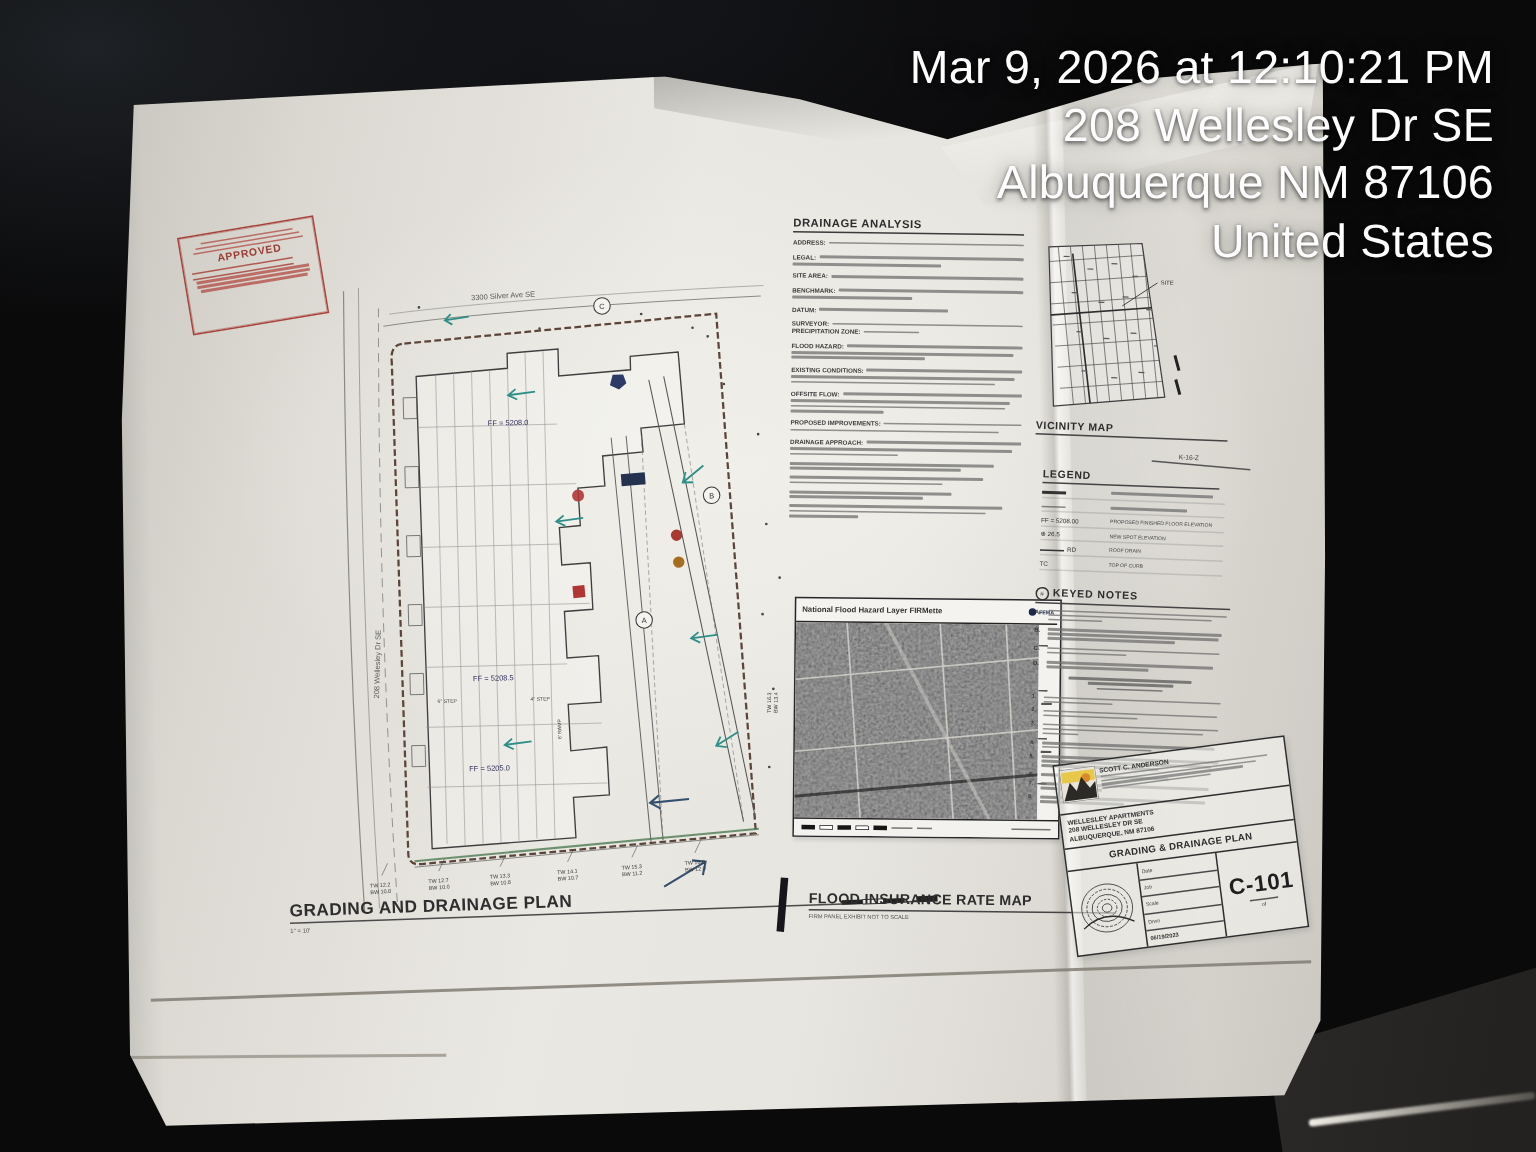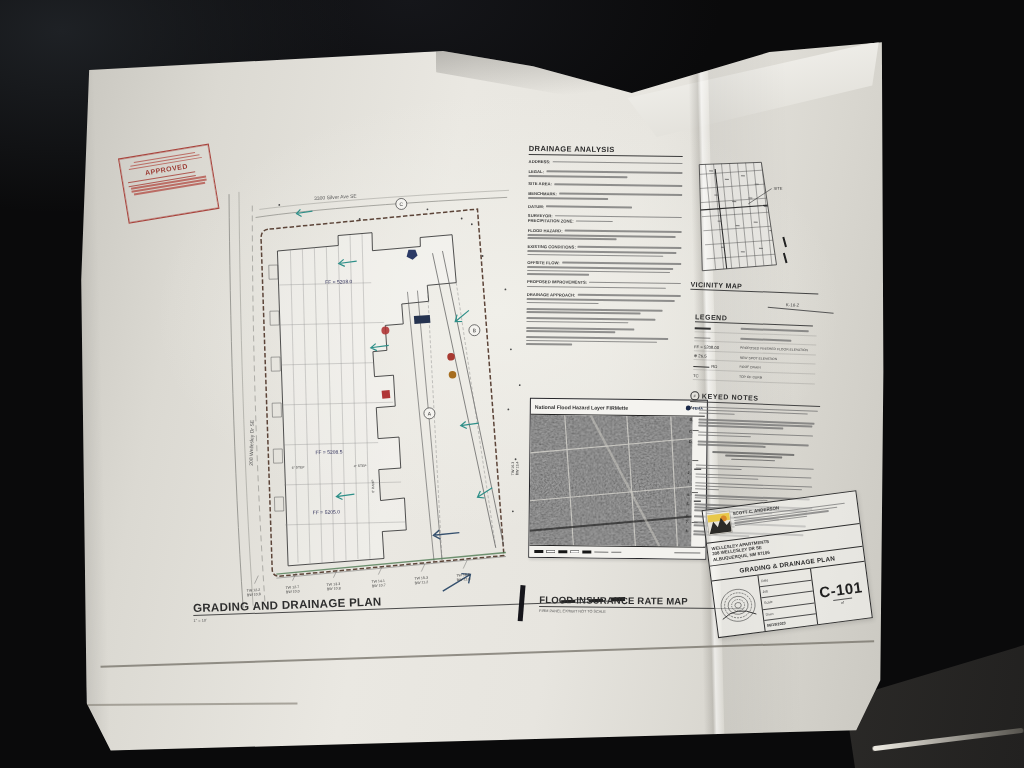--- a/index.html
+++ b/index.html
@@ -617,14 +617,20 @@
           <div class="tb-mrow">06/19/2023</div>
         </div>
         <div class="tb-num">
           <div class="tb-cnum">C-101</div>
           <div class="tb-of">of</div>
         </div>
       </div>
     </div>
   </div>
 
+  <div class="overlay">
+    <div>Mar 9, 2026 at 12:10:21 PM</div>
+    <div>208 Wellesley Dr SE</div>
+    <div>Albuquerque NM 87106</div>
+    <div>United States</div>
+  </div>
 
 </div>
 
 </body></html>

